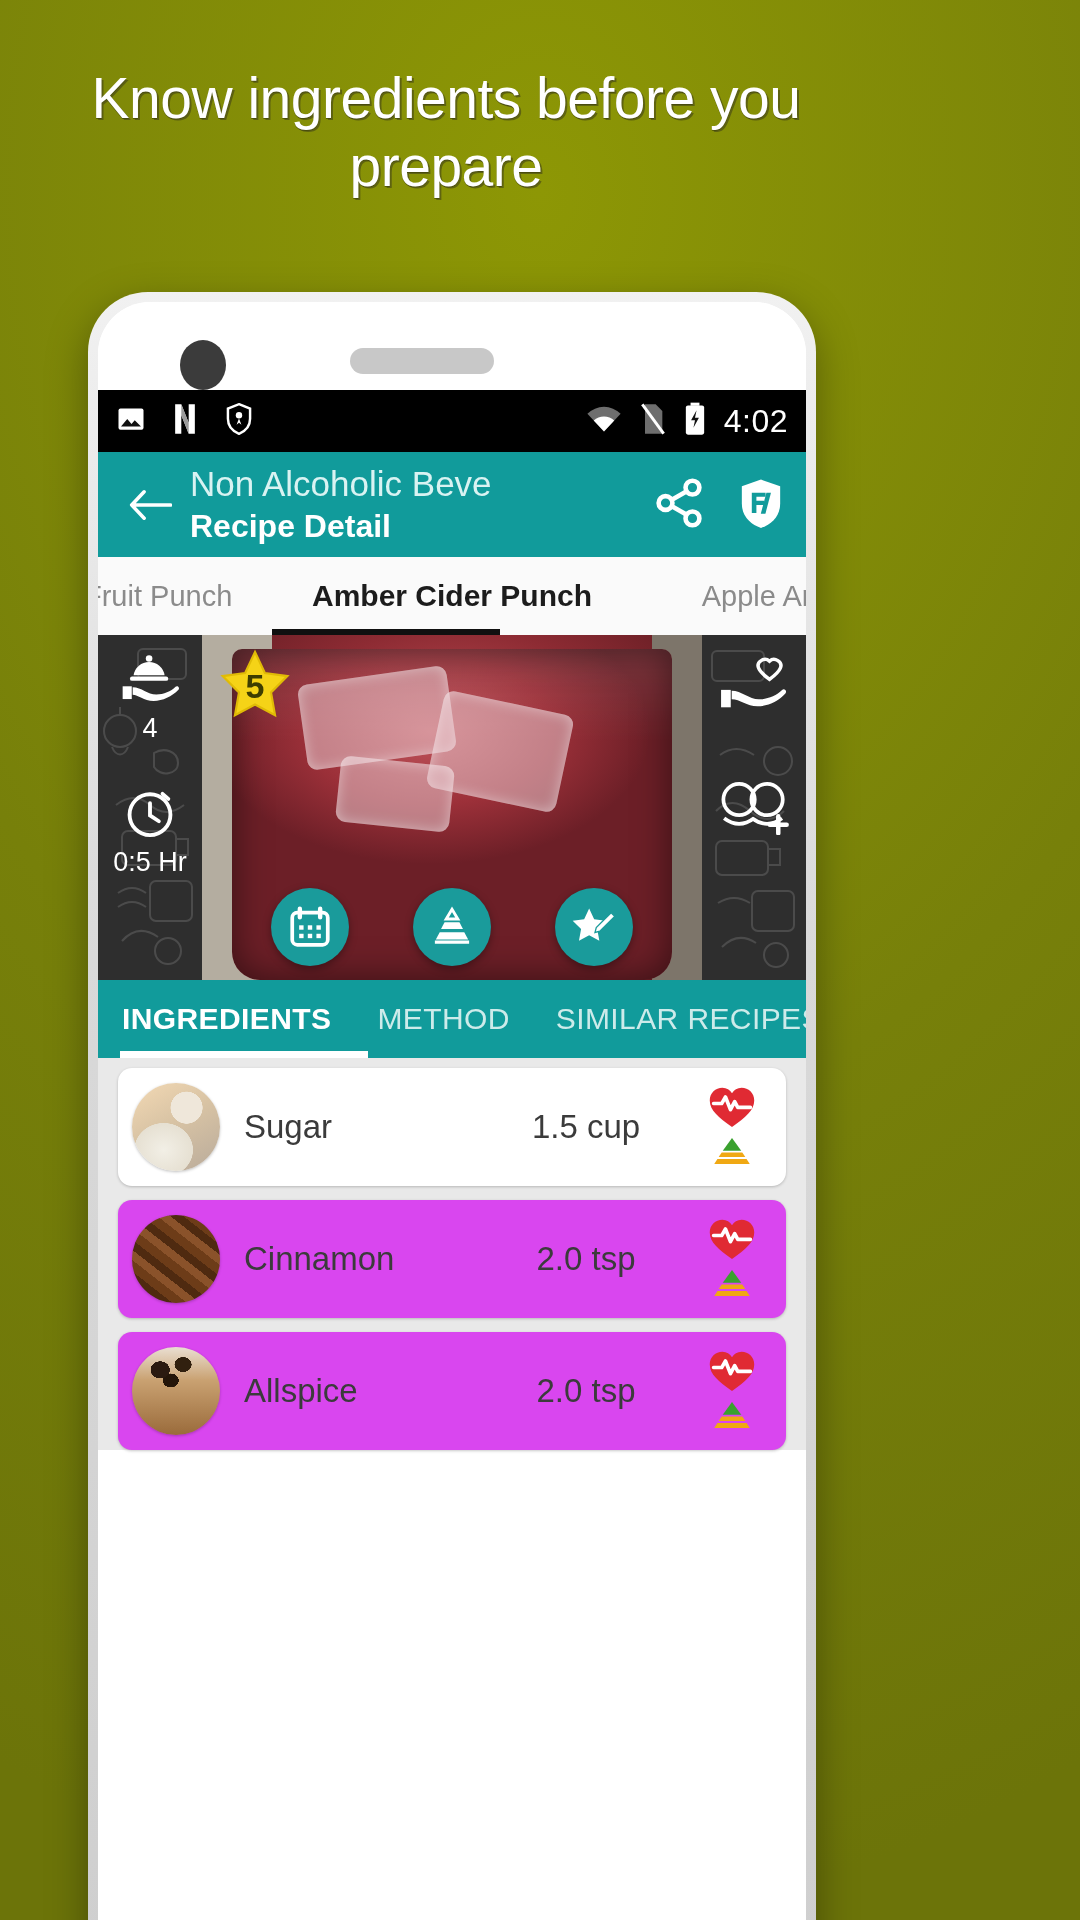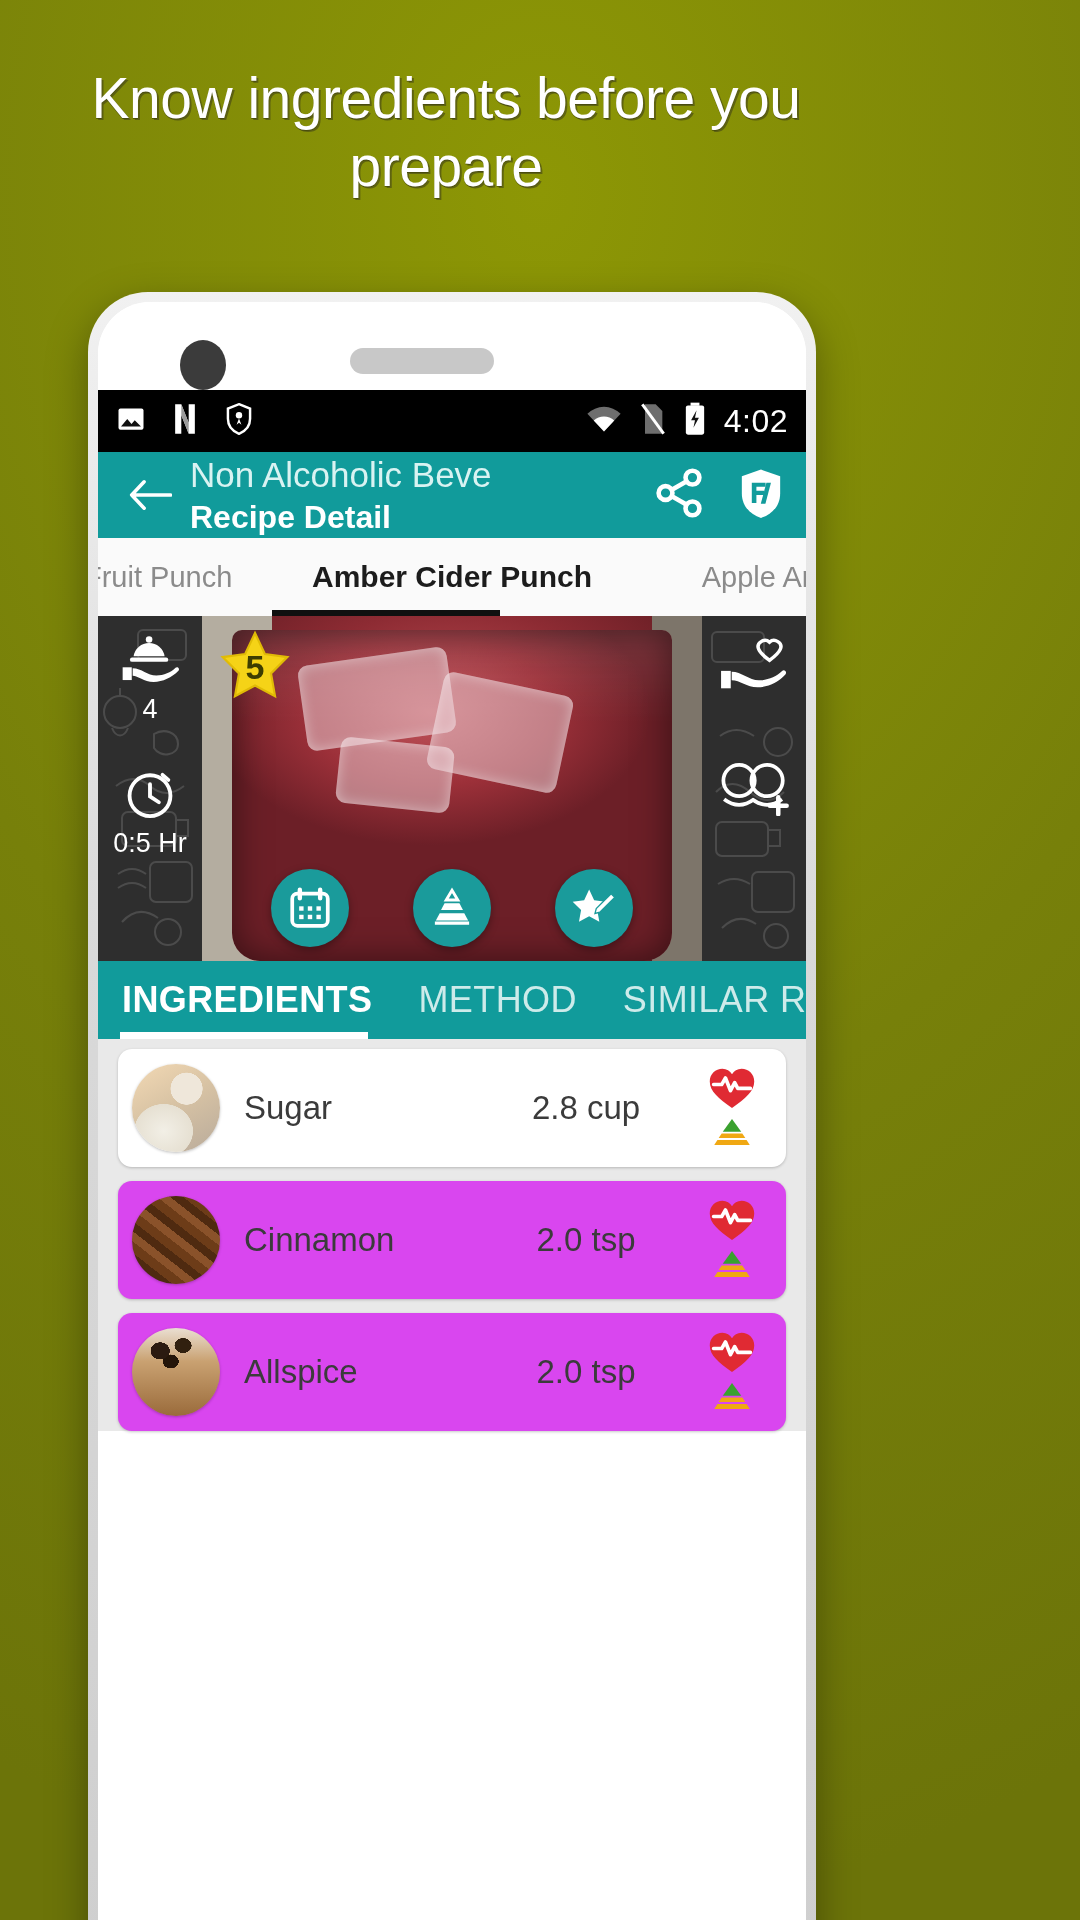--- a/index.html
+++ b/index.html
@@ -47,21 +47,21 @@
   
   .statusbar{height:62px;background:#000;display:flex;align-items:center;
     padding:0 18px;box-sizing:border-box;color:#fff;}
   .sb-left{display:flex;align-items:center;gap:24px;}
   .sb-right{margin-left:auto;display:flex;align-items:center;gap:18px;}
   .clock{font-size:32px;font-weight:400;letter-spacing:.5px;
     font-family:"Liberation Sans",sans-serif;}
   .ico{display:block;}
 
   
-  .appbar{background:#119b9b;height:86px;display:flex;align-items:center;
+  .appbar{background:#119b9b;height:105px;display:flex;align-items:center;
     padding:0 22px;box-sizing:border-box;position:relative;}
   .back{width:60px;flex:0 0 60px;display:flex;align-items:center;justify-content:center;}
   .titles{flex:1;min-width:0;padding-left:10px;position:relative;}
   .t1{color:#d9f3f2;font-size:35px;line-height:40px;font-weight:400;
       white-space:nowrap;overflow:hidden;
       -webkit-mask-image:linear-gradient(90deg,#000 80%,transparent 100%);
       mask-image:linear-gradient(90deg,#000 80%,transparent 100%);}
   .t2{color:#fff;font-size:32px;line-height:38px;font-weight:bold;margin-top:3px;}
   .ab-actions{display:flex;align-items:center;gap:34px;padding-left:14px;}
 
@@ -102,21 +102,21 @@
   .badge5 .num{position:absolute;inset:0;display:flex;align-items:center;justify-content:center;
     color:#3d3d00;font-size:34px;font-weight:bold;}
 
   .fabs{position:absolute;left:0;right:0;bottom:14px;display:flex;justify-content:center;gap:64px;}
   .fab{width:78px;height:78px;border-radius:50%;background:#1a9b9b;
     display:flex;align-items:center;justify-content:center;box-shadow:0 3px 8px rgba(0,0,0,.35);}
 
   
   .sectiontabs{background:#119b9b;height:78px;display:flex;align-items:center;
     padding:0 24px;box-sizing:border-box;position:relative;overflow:hidden;}
-  .st{color:#cdebea;font-size:36px;white-space:nowrap;margin-right:46px;letter-spacing:.4px;}
+  .st{color:#cdebea;font-size:30px;white-space:nowrap;margin-right:46px;letter-spacing:.4px;}
   .st.active{color:#fff;font-weight:bold;}
   .st-underline{position:absolute;left:22px;bottom:0;width:248px;height:7px;background:#fff;}
 
   
   .list{background:#e9e9e9;padding:10px 20px 0 20px;box-sizing:border-box;}
   .row{display:flex;align-items:center;border-radius:14px;margin-bottom:14px;
     height:118px;padding:0 18px 0 14px;box-sizing:border-box;box-shadow:0 1px 3px rgba(0,0,0,.22);}
   .row.white{background:#fff;}
   .row.green{background:#d946ef;}
   .thumb{width:88px;height:88px;border-radius:50%;flex:0 0 88px;overflow:hidden;
@@ -361,21 +361,21 @@
         <span class="st">SIMILAR RECIPES</span>
 
         <div class="st-underline"></div>
       </div>
 
       <div class="list">
 
         <div class="row white">
           <div class="thumb th-sugar"></div>
           <div class="iname">Sugar</div>
-          <div class="iqty">2.8 cup</div>
+          <div class="iqty">1.5 cup</div>
           <div class="badges">
             <svg width="50" height="46" viewBox="0 0 26 24">
               <path d="M13 22.4C6 17.6 1.4 13.6 1.4 8.6 1.4 4.8 4.4 2 8 2c2.2 0 4 1.1 5 2.8C14 3.1 15.8 2 18 2c3.6 0 6.6 2.8 6.6 6.6 0 5-4.6 9-11.6 13.8z" fill="#e02a33"></path>
               <path d="M3.4 10.2h4.2l2-3.4 2.6 6.6 2.2-4.2 1.6 3h6.6" fill="none" stroke="#fff" stroke-width="1.9" stroke-linecap="round" stroke-linejoin="round"></path>
             </svg>
             <svg width="48" height="32" viewBox="0 0 26 18">
               <path d="M13 0l5.2 7.2H7.8z" fill="#3aa12f"></path>
               <path d="M7.2 8.2h11.6l1.7 2.5H5.5z" fill="#f0a813"></path>
               <path d="M4.8 11.8h16.4l1.8 2.8H3z" fill="#f0a813"></path>
             </svg>

